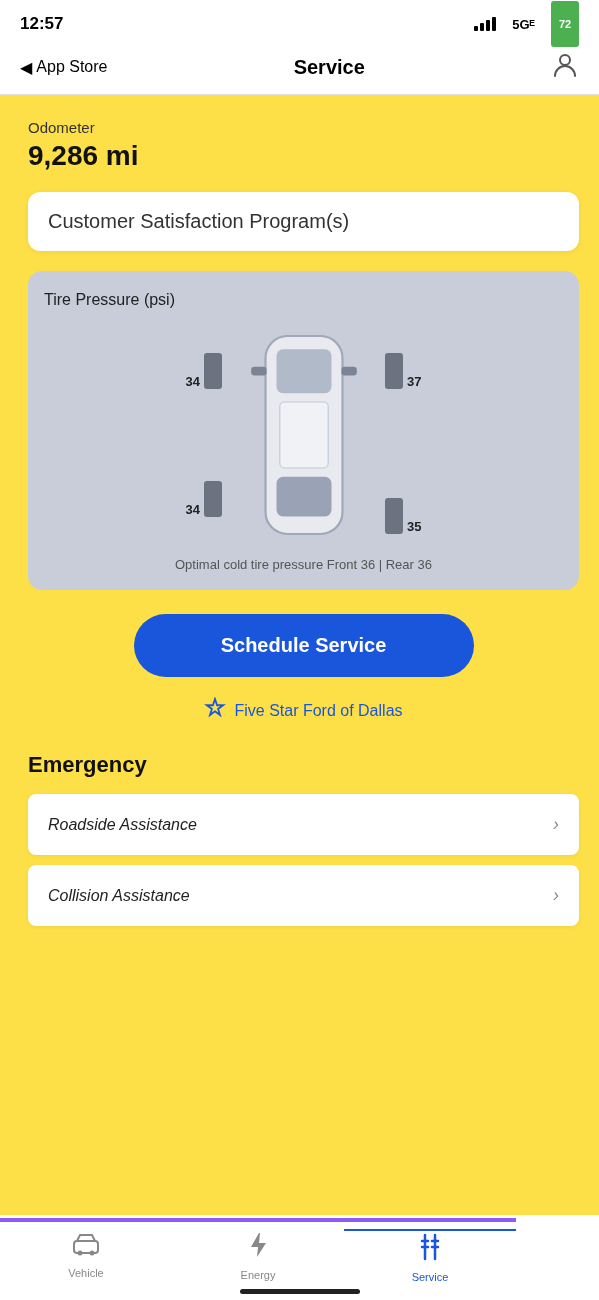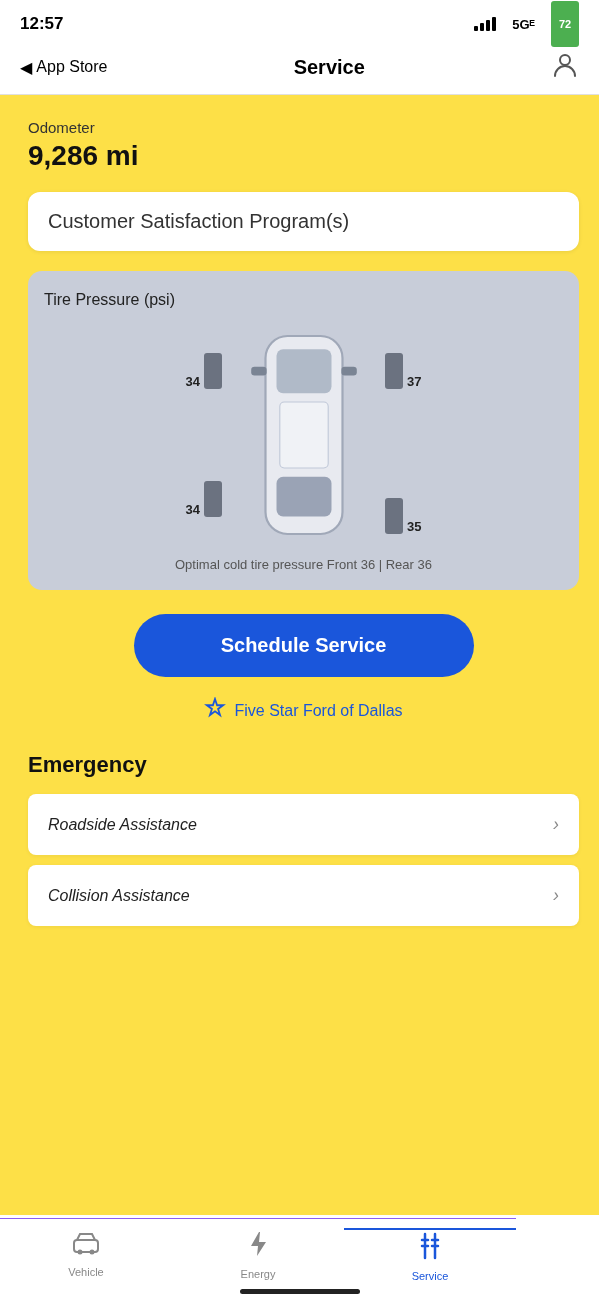--- a/index.html
+++ b/index.html
@@ -225,21 +225,21 @@
       font-size: 18px;
     }
 
     
     .tab-bar {
       position: fixed;
       bottom: 0;
       width: 516px;
       height: 82px;
       background: #fff;
-      border-top: 1px solid #8b5cf6;
+      border-top: 4px solid #8b5cf6;
       display: flex;
       align-items: center;
       justify-content: space-around;
       padding-bottom: 10px;
     }
     .tab-item {
       display: flex;
       flex-direction: column;
       align-items: center;
       gap: 4px;

